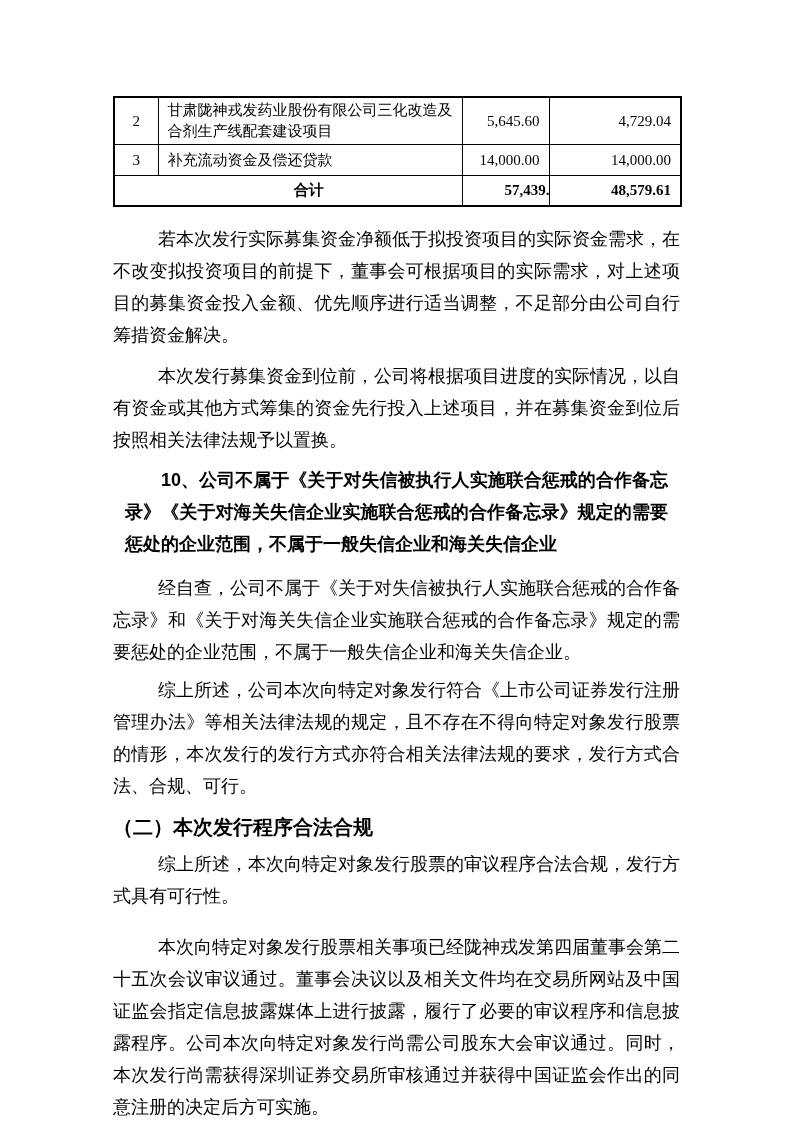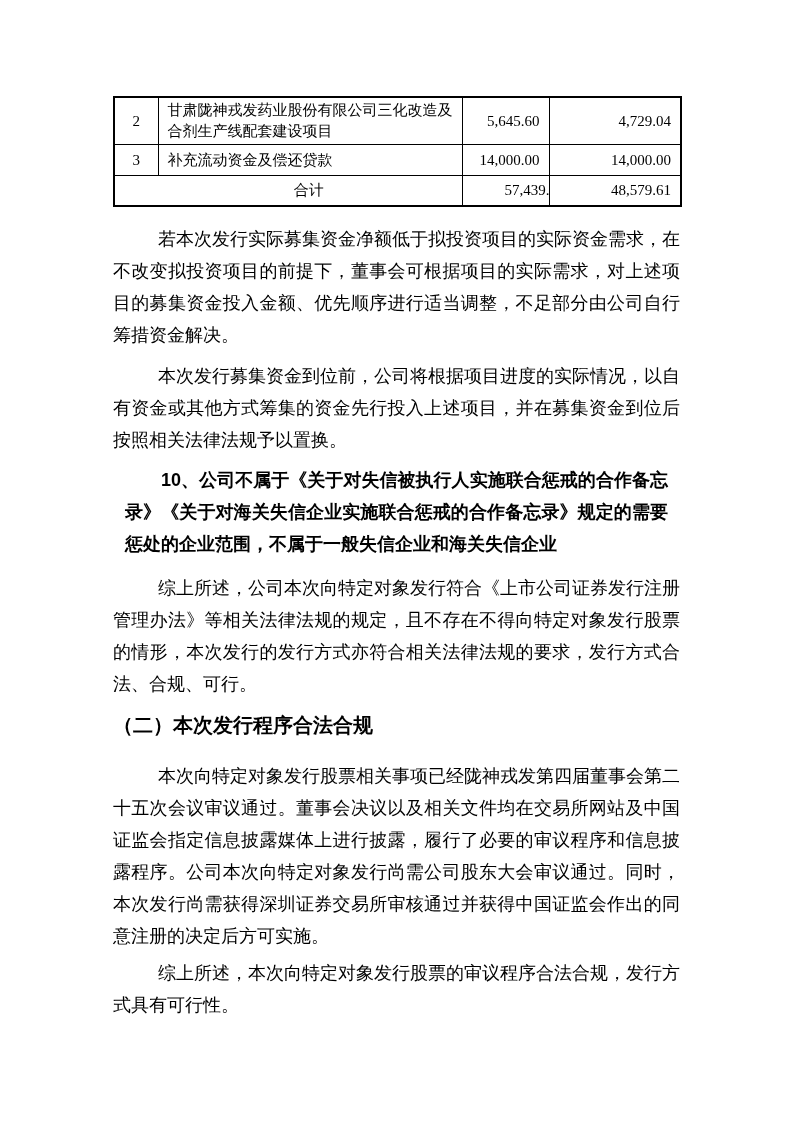--- a/index.html
+++ b/index.html
@@ -36,21 +36,21 @@
     border: 1px solid #000;
     overflow: hidden;
     vertical-align: middle;
   }
   .row-item1 { height: 40px; }
   .row-item2 { height: 31px; }
   .row-total { height: 30px; }
   td.c-no   { text-align: center; }
   td.c-name { text-align: left; padding: 2px 5px 2px 9px; line-height: 21px; }
   td.c-amt  { text-align: right; padding-right: 9px; }
-  .row-total td { font-weight: 400; padding-left: 42px; }
+  .row-total td { font-weight: 700; padding-left: 42px; }
   td.c-total { text-align: center; }
 
   
   .para {
     margin: 0;
     font-size: 18px;
     line-height: 32px;
     text-align: justify;
     text-indent: 2.5em;
     font-family: "Liberation Serif", serif;
@@ -114,23 +114,24 @@
         </tr>
       </tbody>
     </table>
 
     <p class="para mt-a">若本次发行实际募集资金净额低于拟投资项目的实际资金需求，在不改变拟投资项目的前提下，董事会可根据项目的实际需求，对上述项目的募集资金投入金额、优先顺序进行适当调整，不足部分由公司自行筹措资金解决。</p>
 
     <p class="para mt-b">本次发行募集资金到位前，公司将根据项目进度的实际情况，以自有资金或其他方式筹集的资金先行投入上述项目，并在募集资金到位后按照相关法律法规予以置换。</p>
 
     <p class="heading-num mt-c">10、公司不属于《关于对失信被执行人实施联合惩戒的合作备忘录》《关于对海关失信企业实施联合惩戒的合作备忘录》规定的需要惩处的企业范围，不属于一般失信企业和海关失信企业</p>
 
+    <p class="para mt-d">经自查，公司不属于《关于对失信被执行人实施联合惩戒的合作备忘录》和《关于对海关失信企业实施联合惩戒的合作备忘录》规定的需要惩处的企业范围，不属于一般失信企业和海关失信企业。</p>
 
     <p class="para mt-e">综上所述，公司本次向特定对象发行符合《上市公司证券发行注册管理办法》等相关法律法规的规定，且不存在不得向特定对象发行股票的情形，本次发行的发行方式亦符合相关法律法规的要求，发行方式合法、合规、可行。</p>
 
     <p class="heading-sec mt-f">（二）本次发行程序合法合规</p>
 
+    <p class="para mt-h">综上所述，本次向特定对象发行股票的审议程序合法合规，发行方式具有可行性。</p>
+
     <p class="para mt-g">本次向特定对象发行股票相关事项已经陇神戎发第四届董事会第二十五次会议审议通过。董事会决议以及相关文件均在交易所网站及中国证监会指定信息披露媒体上进行披露，履行了必要的审议程序和信息披露程序。公司本次向特定对象发行尚需公司股东大会审议通过。同时，本次发行尚需获得深圳证券交易所审核通过并获得中国证监会作出的同意注册的决定后方可实施。</p>
-
-    <p class="para mt-h">综上所述，本次向特定对象发行股票的审议程序合法合规，发行方式具有可行性。</p>
 
   </div>
 </div>
 
 </body></html>

